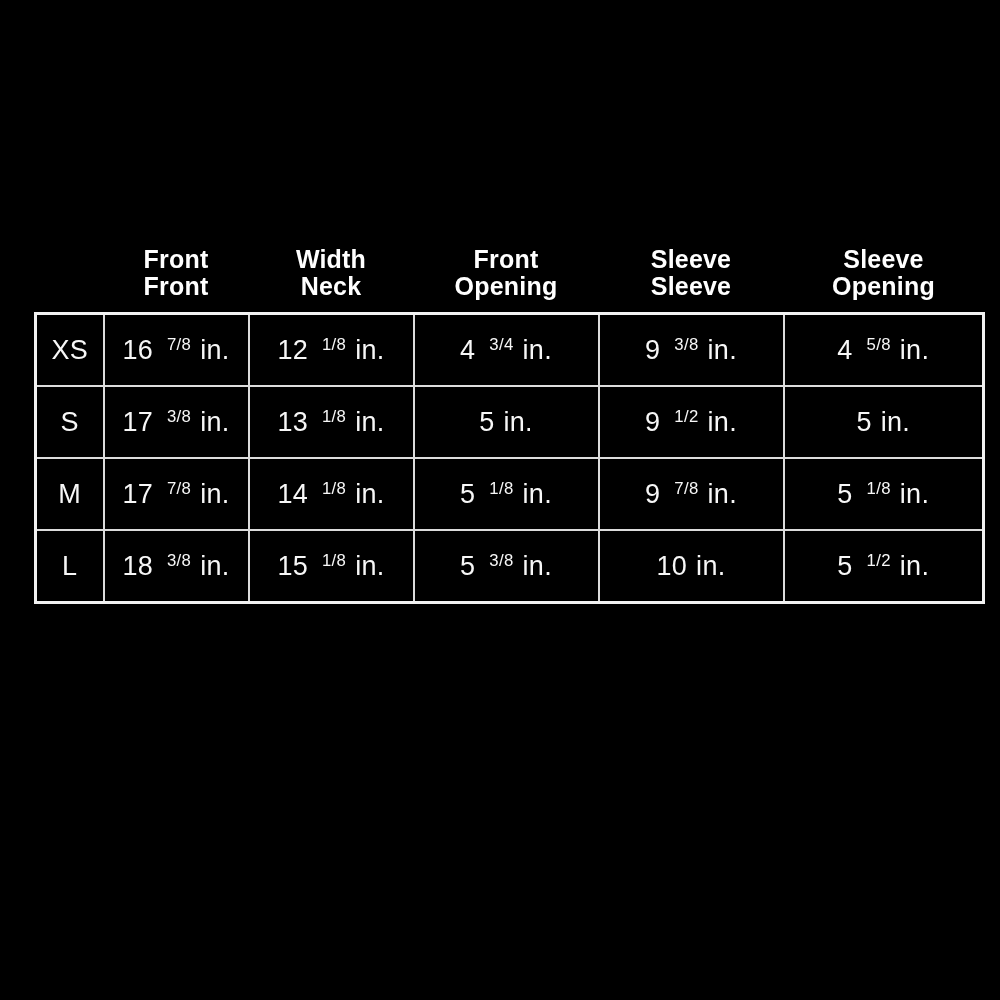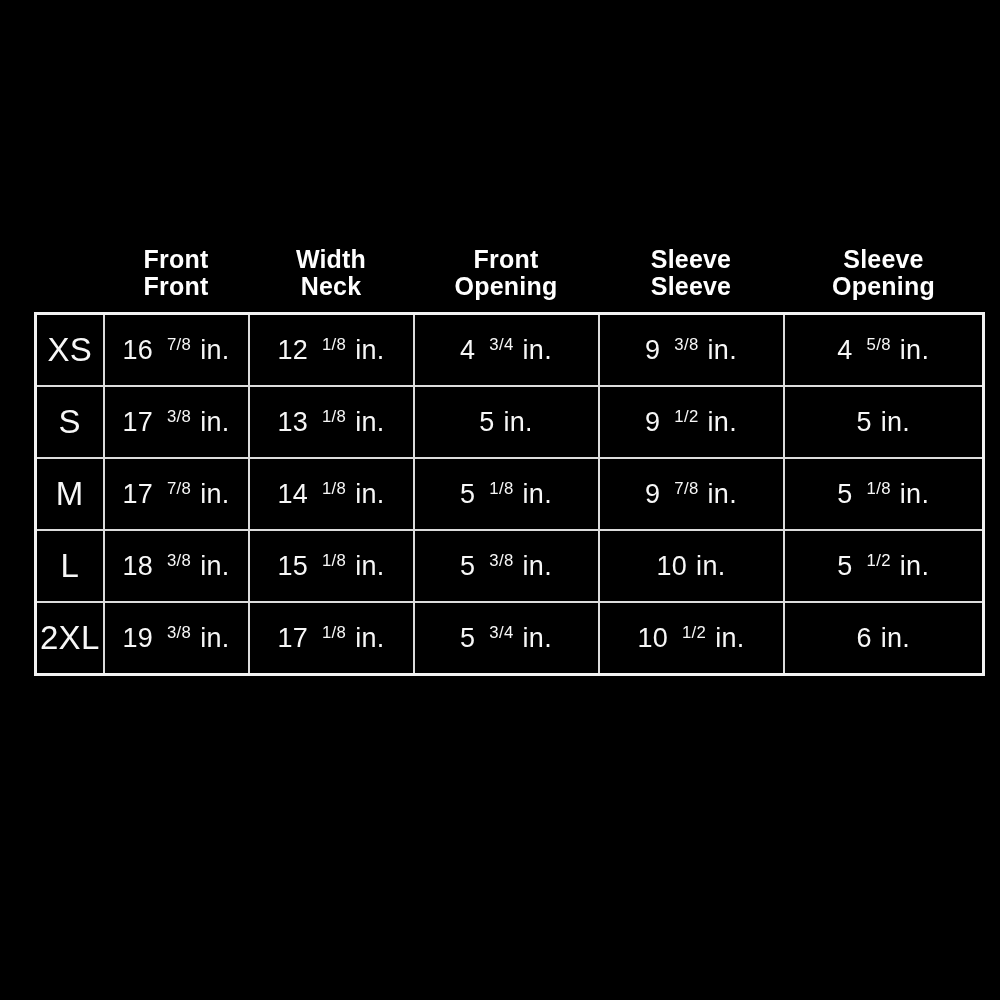--- a/index.html
+++ b/index.html
@@ -44,21 +44,21 @@
     border: 2px solid #dcdcdc;
     height: 68px;
     text-align: center;
     vertical-align: middle;
     font-size: 27px;
     font-weight: 400;
     color: #f7f7f7;
     letter-spacing: 0.3px;
   }
   table.size-chart tbody td.size-cell {
-    font-size: 33px;
+    font-size: 27px;
   }
   table.size-chart sup {
     font-size: 0.62em;
     vertical-align: baseline;
     position: relative;
     top: -0.52em;
     margin-left: 14px;
   }
   .unit {
     margin-left: 9px;
@@ -130,23 +130,15 @@
           <td>5<sup>1/8</sup><span class="unit">in.</span></td>
         </tr>
         <tr>
           <td class="size-cell">L</td>
           <td>18<sup>3/8</sup><span class="unit">in.</span></td>
           <td>15<sup>1/8</sup><span class="unit">in.</span></td>
           <td>5<sup>3/8</sup><span class="unit">in.</span></td>
           <td>10<span class="unit">in.</span></td>
           <td>5<sup>1/2</sup><span class="unit">in.</span></td>
         </tr>
-        <tr>
-          <td class="size-cell">2XL</td>
-          <td>19<sup>3/8</sup><span class="unit">in.</span></td>
-          <td>17<sup>1/8</sup><span class="unit">in.</span></td>
-          <td>5<sup>3/4</sup><span class="unit">in.</span></td>
-          <td>10<sup>1/2</sup><span class="unit">in.</span></td>
-          <td>6<span class="unit">in.</span></td>
-        </tr>
       </tbody>
   </table>
 </div>
 
 </body></html>

